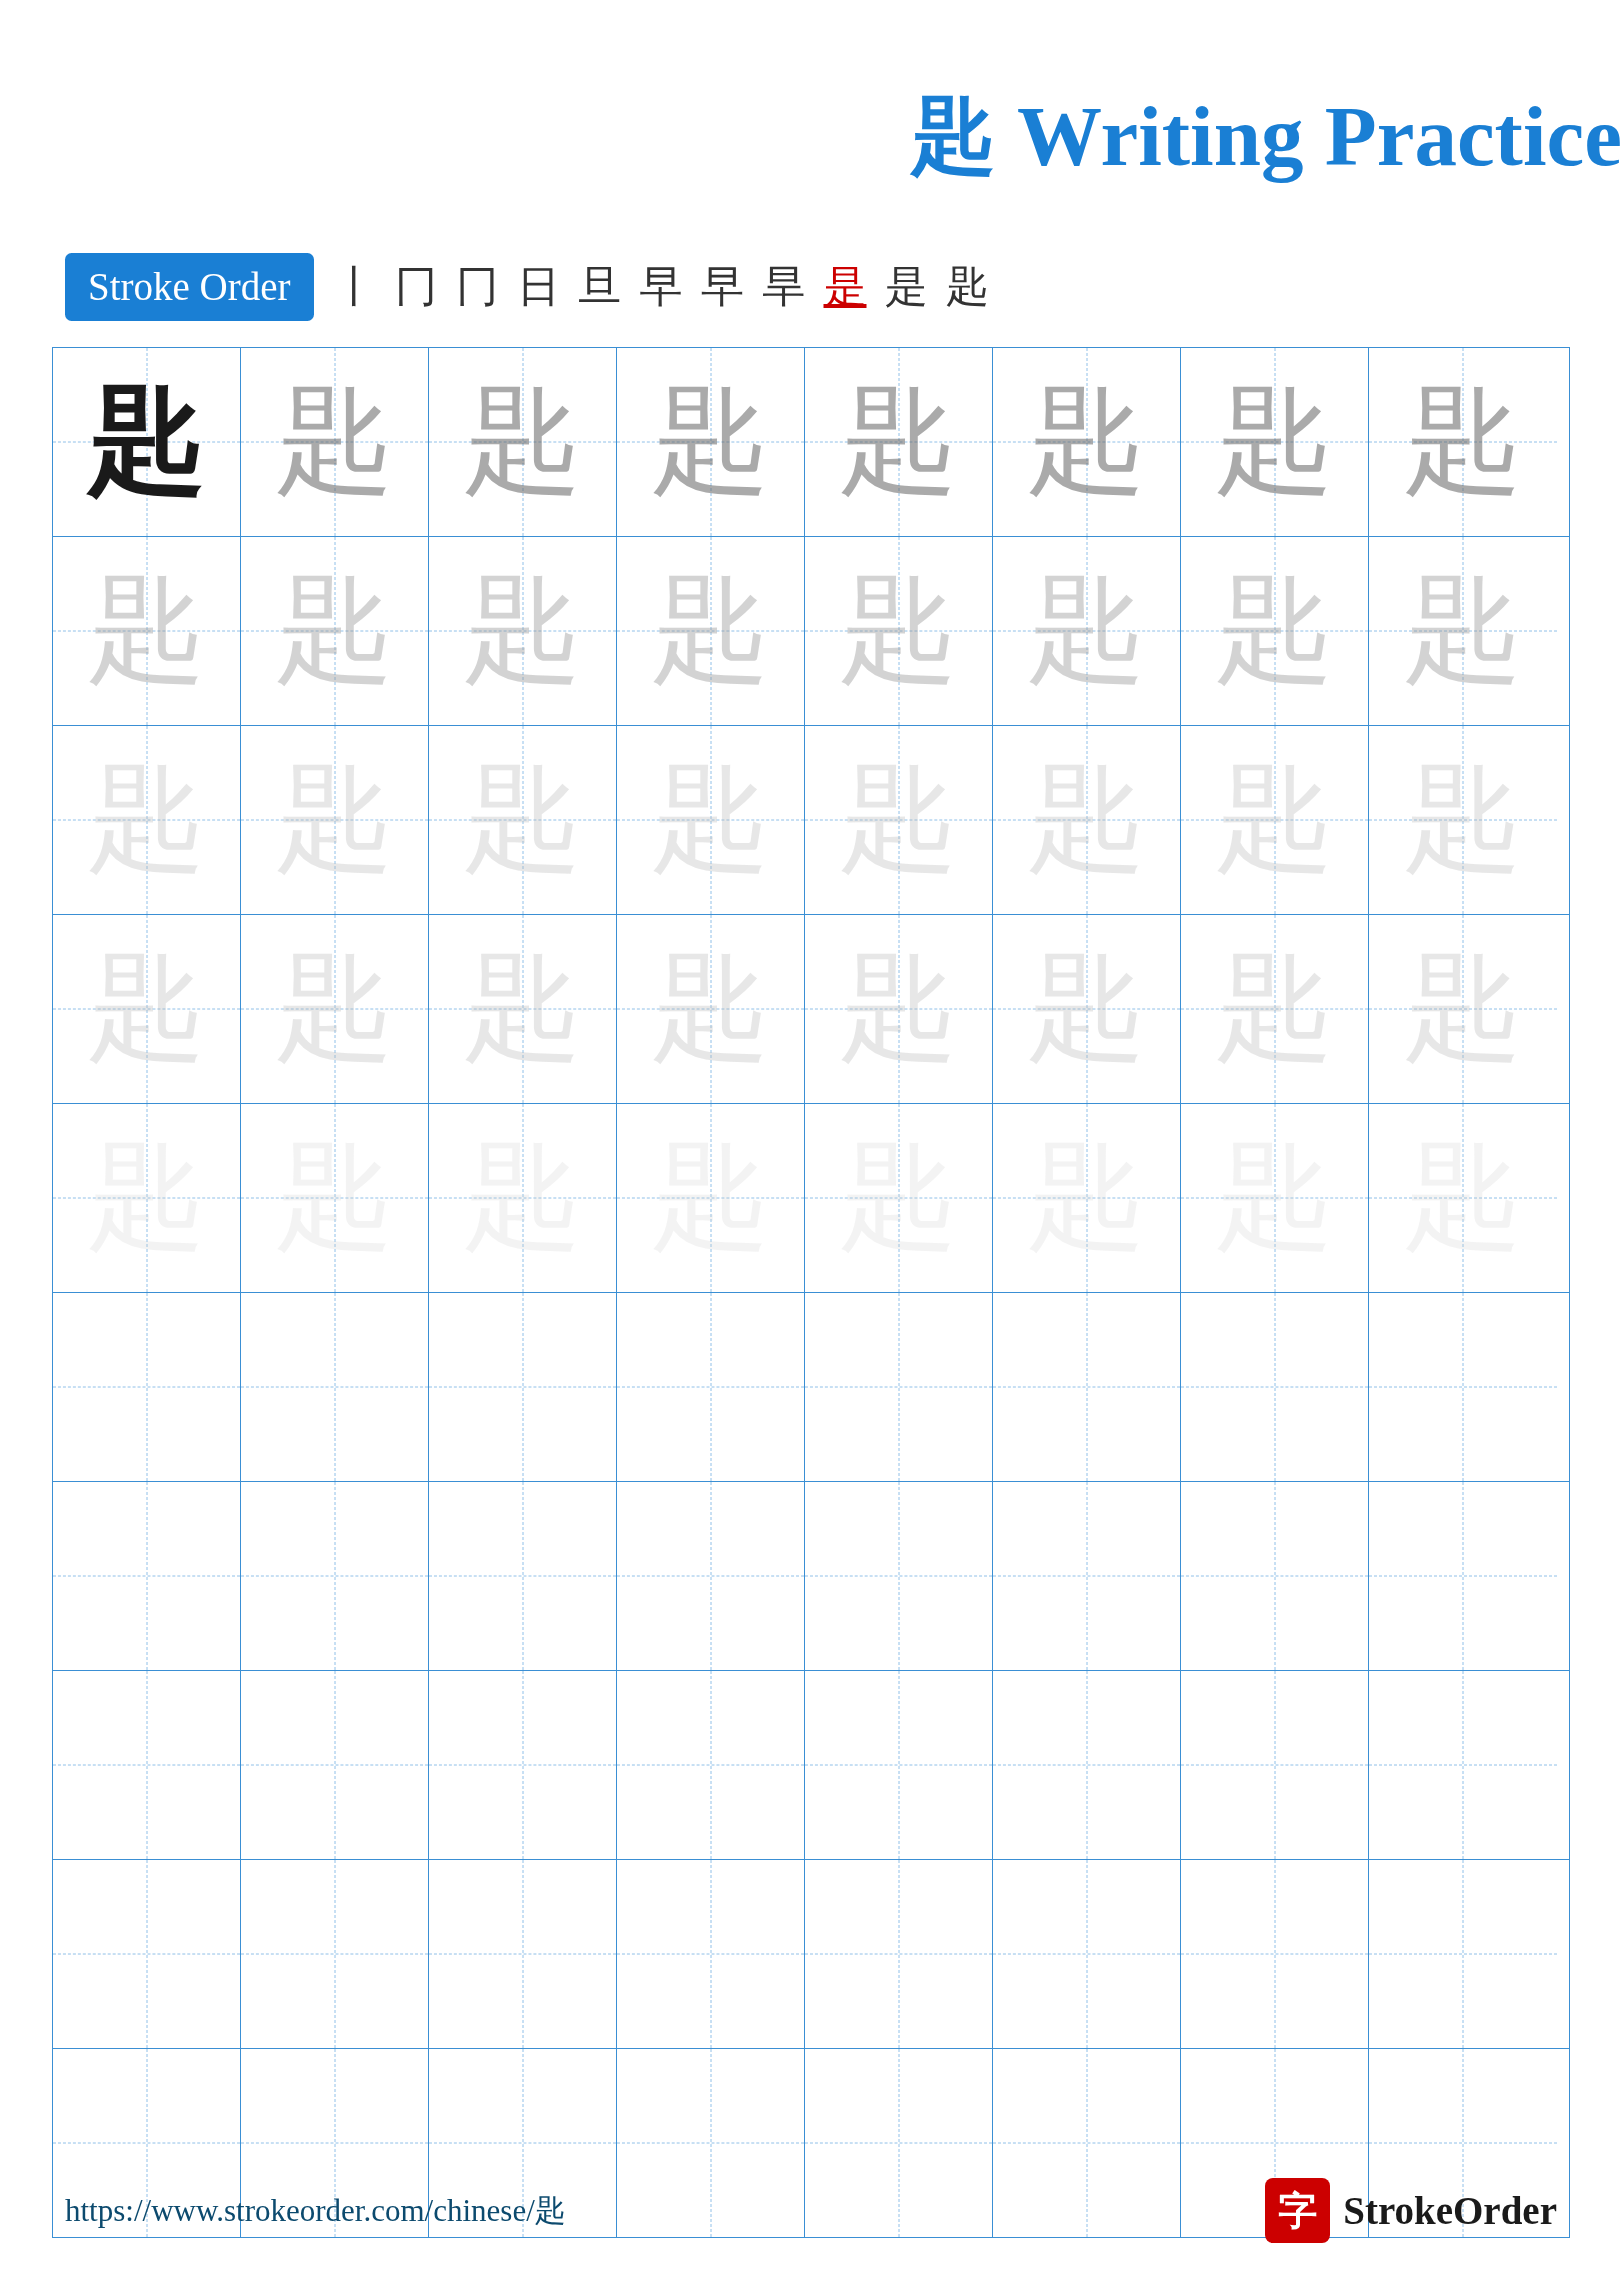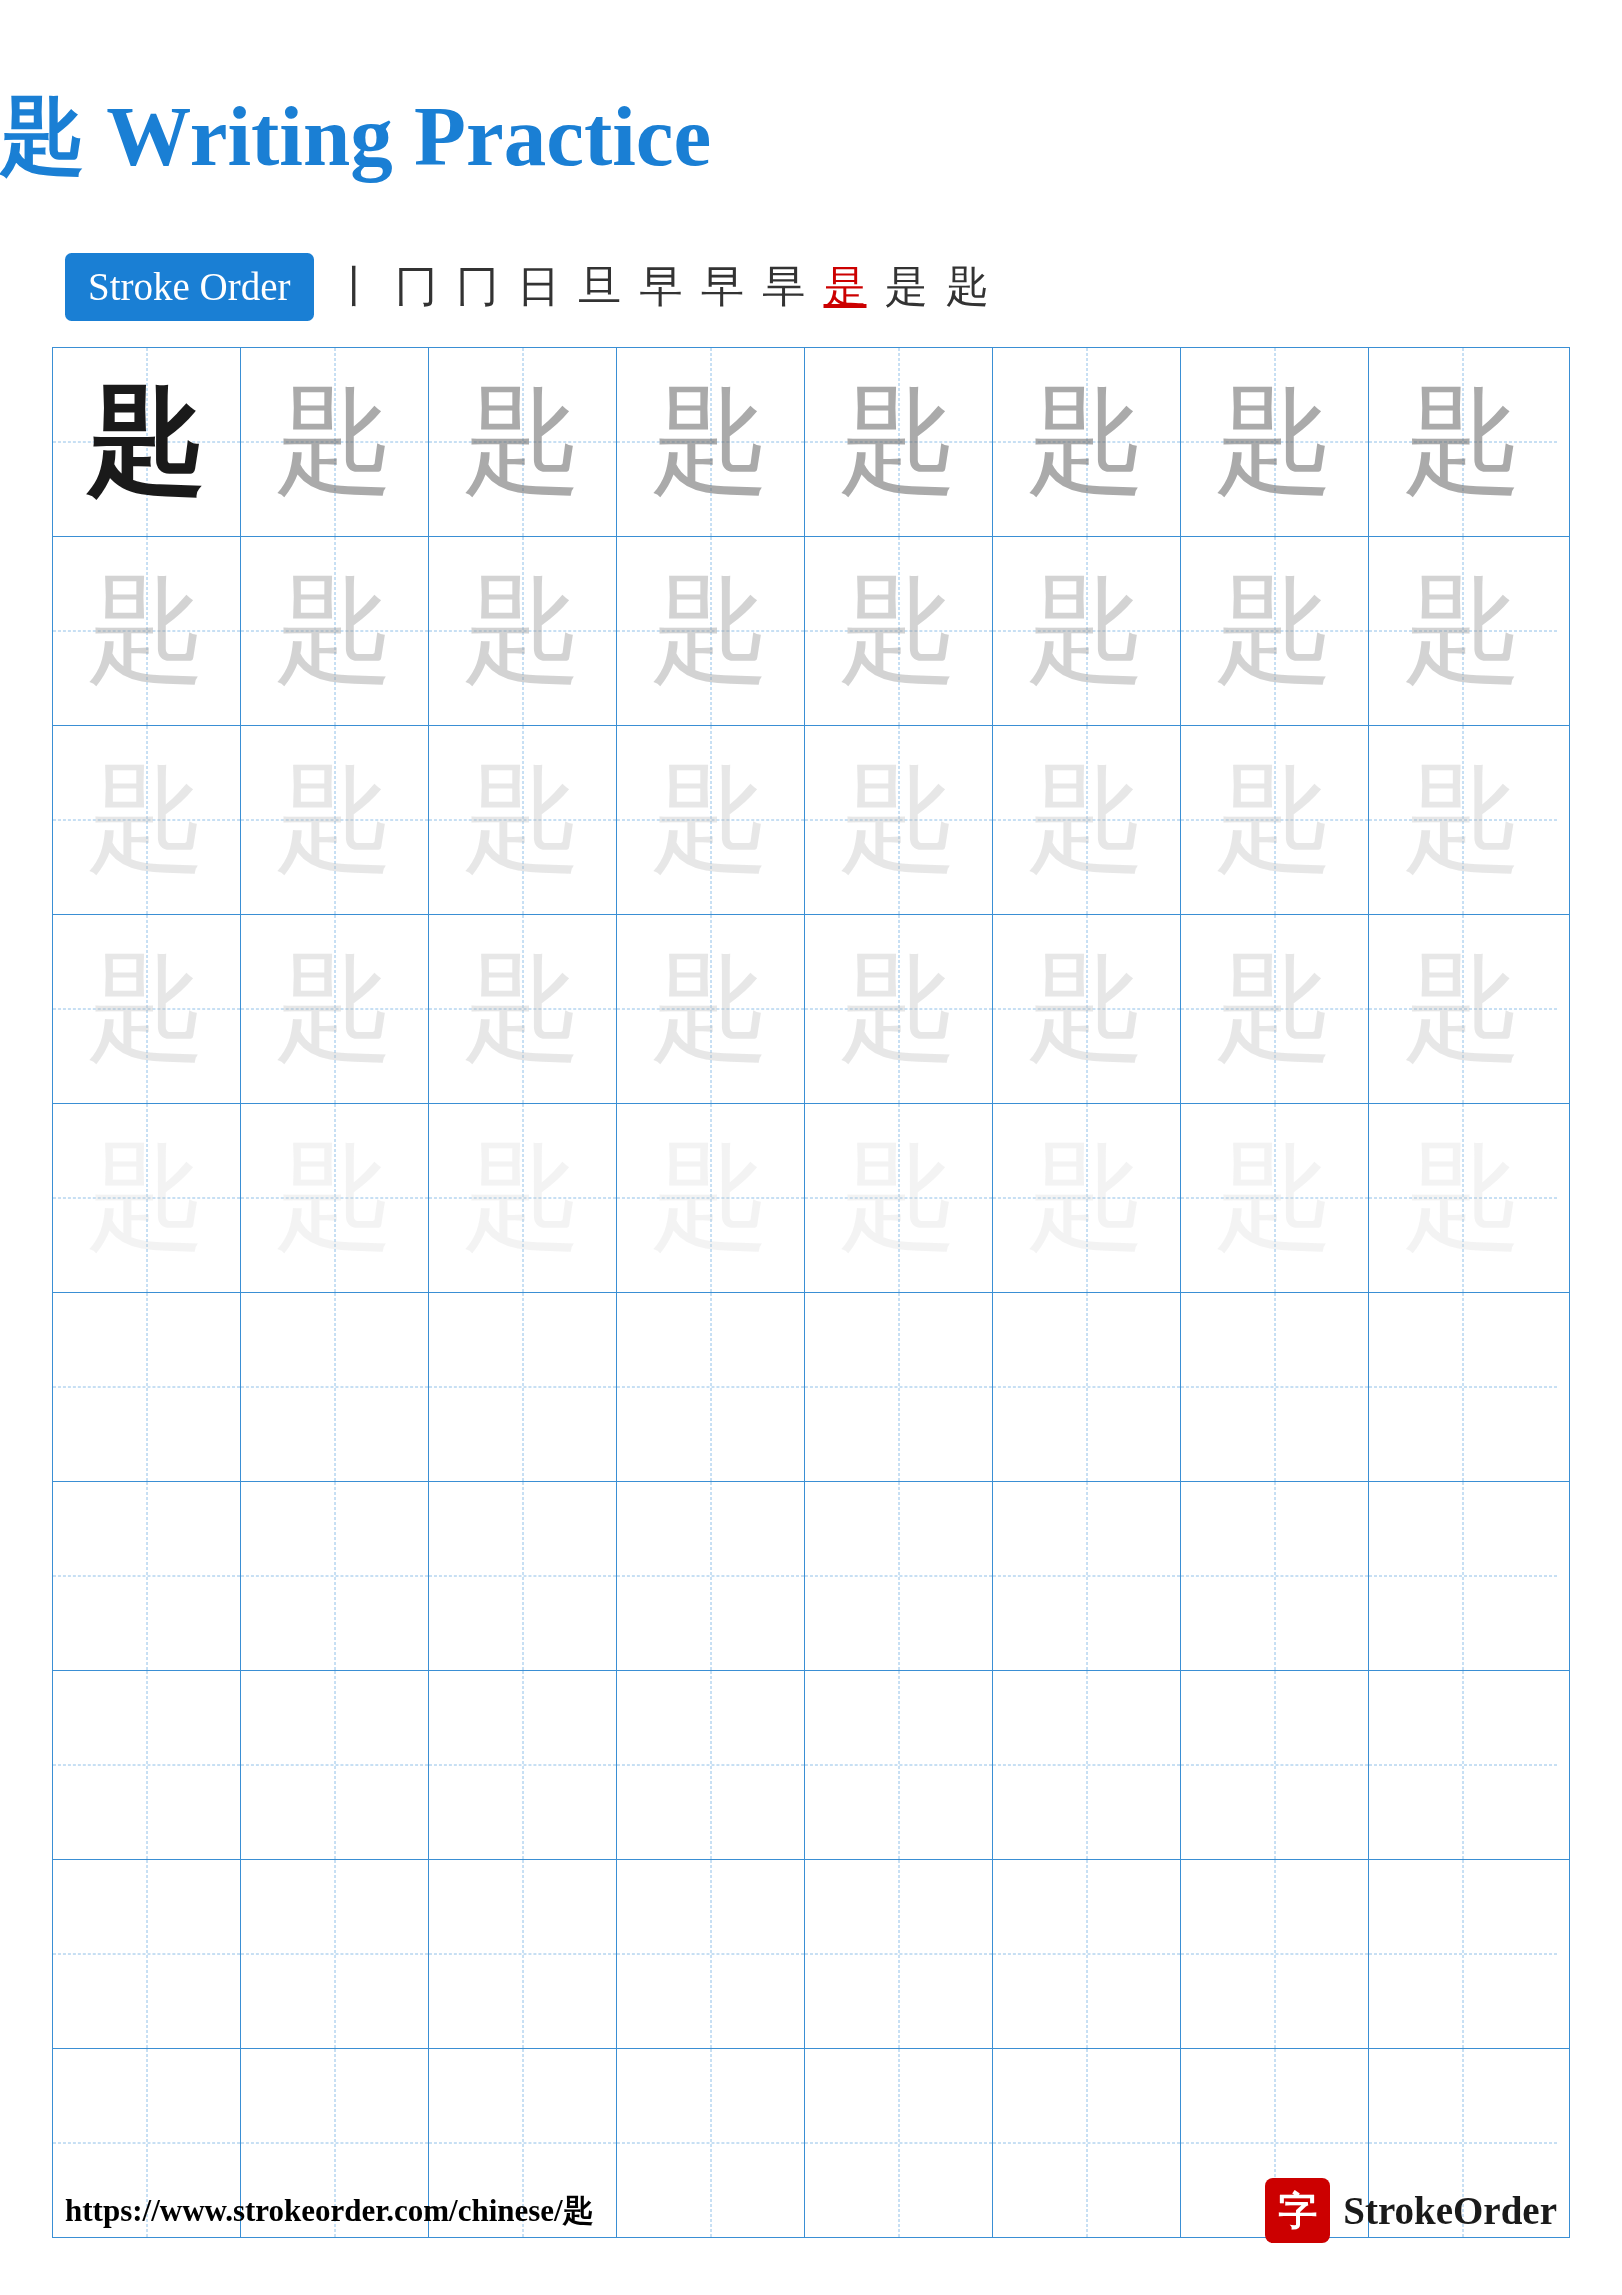--- a/index.html
+++ b/index.html
@@ -6,21 +6,21 @@
     body {
       width: 1622px;
       height: 2295px;
       background: #ffffff;
       font-family: serif;
       position: relative;
       overflow: hidden;
     }
 
     .page-title {
-      text-align: left;
+      text-align: right;
       padding-top: 79px;
       padding-bottom: 39px;
       font-size: 85px;
       font-weight: bold;
       color: #1a7fd4;
     }
 
     .stroke-order-section {
       display: flex;
       align-items: center;
@@ -147,24 +147,23 @@
       bottom: 52px;
       left: 0;
       right: 0;
       display: flex;
       align-items: center;
       justify-content: space-between;
       padding: 0 65px;
     }
 
     .footer-url {
-      color: #000000;
+      color: #0c4a6e;
       font-size: 31px;
       text-decoration: none;
-      font-weight: bold;
     }
 
     .footer-brand {
       display: flex;
       align-items: center;
       gap: 13px;
     }
 
     .brand-icon {
       width: 65px;

